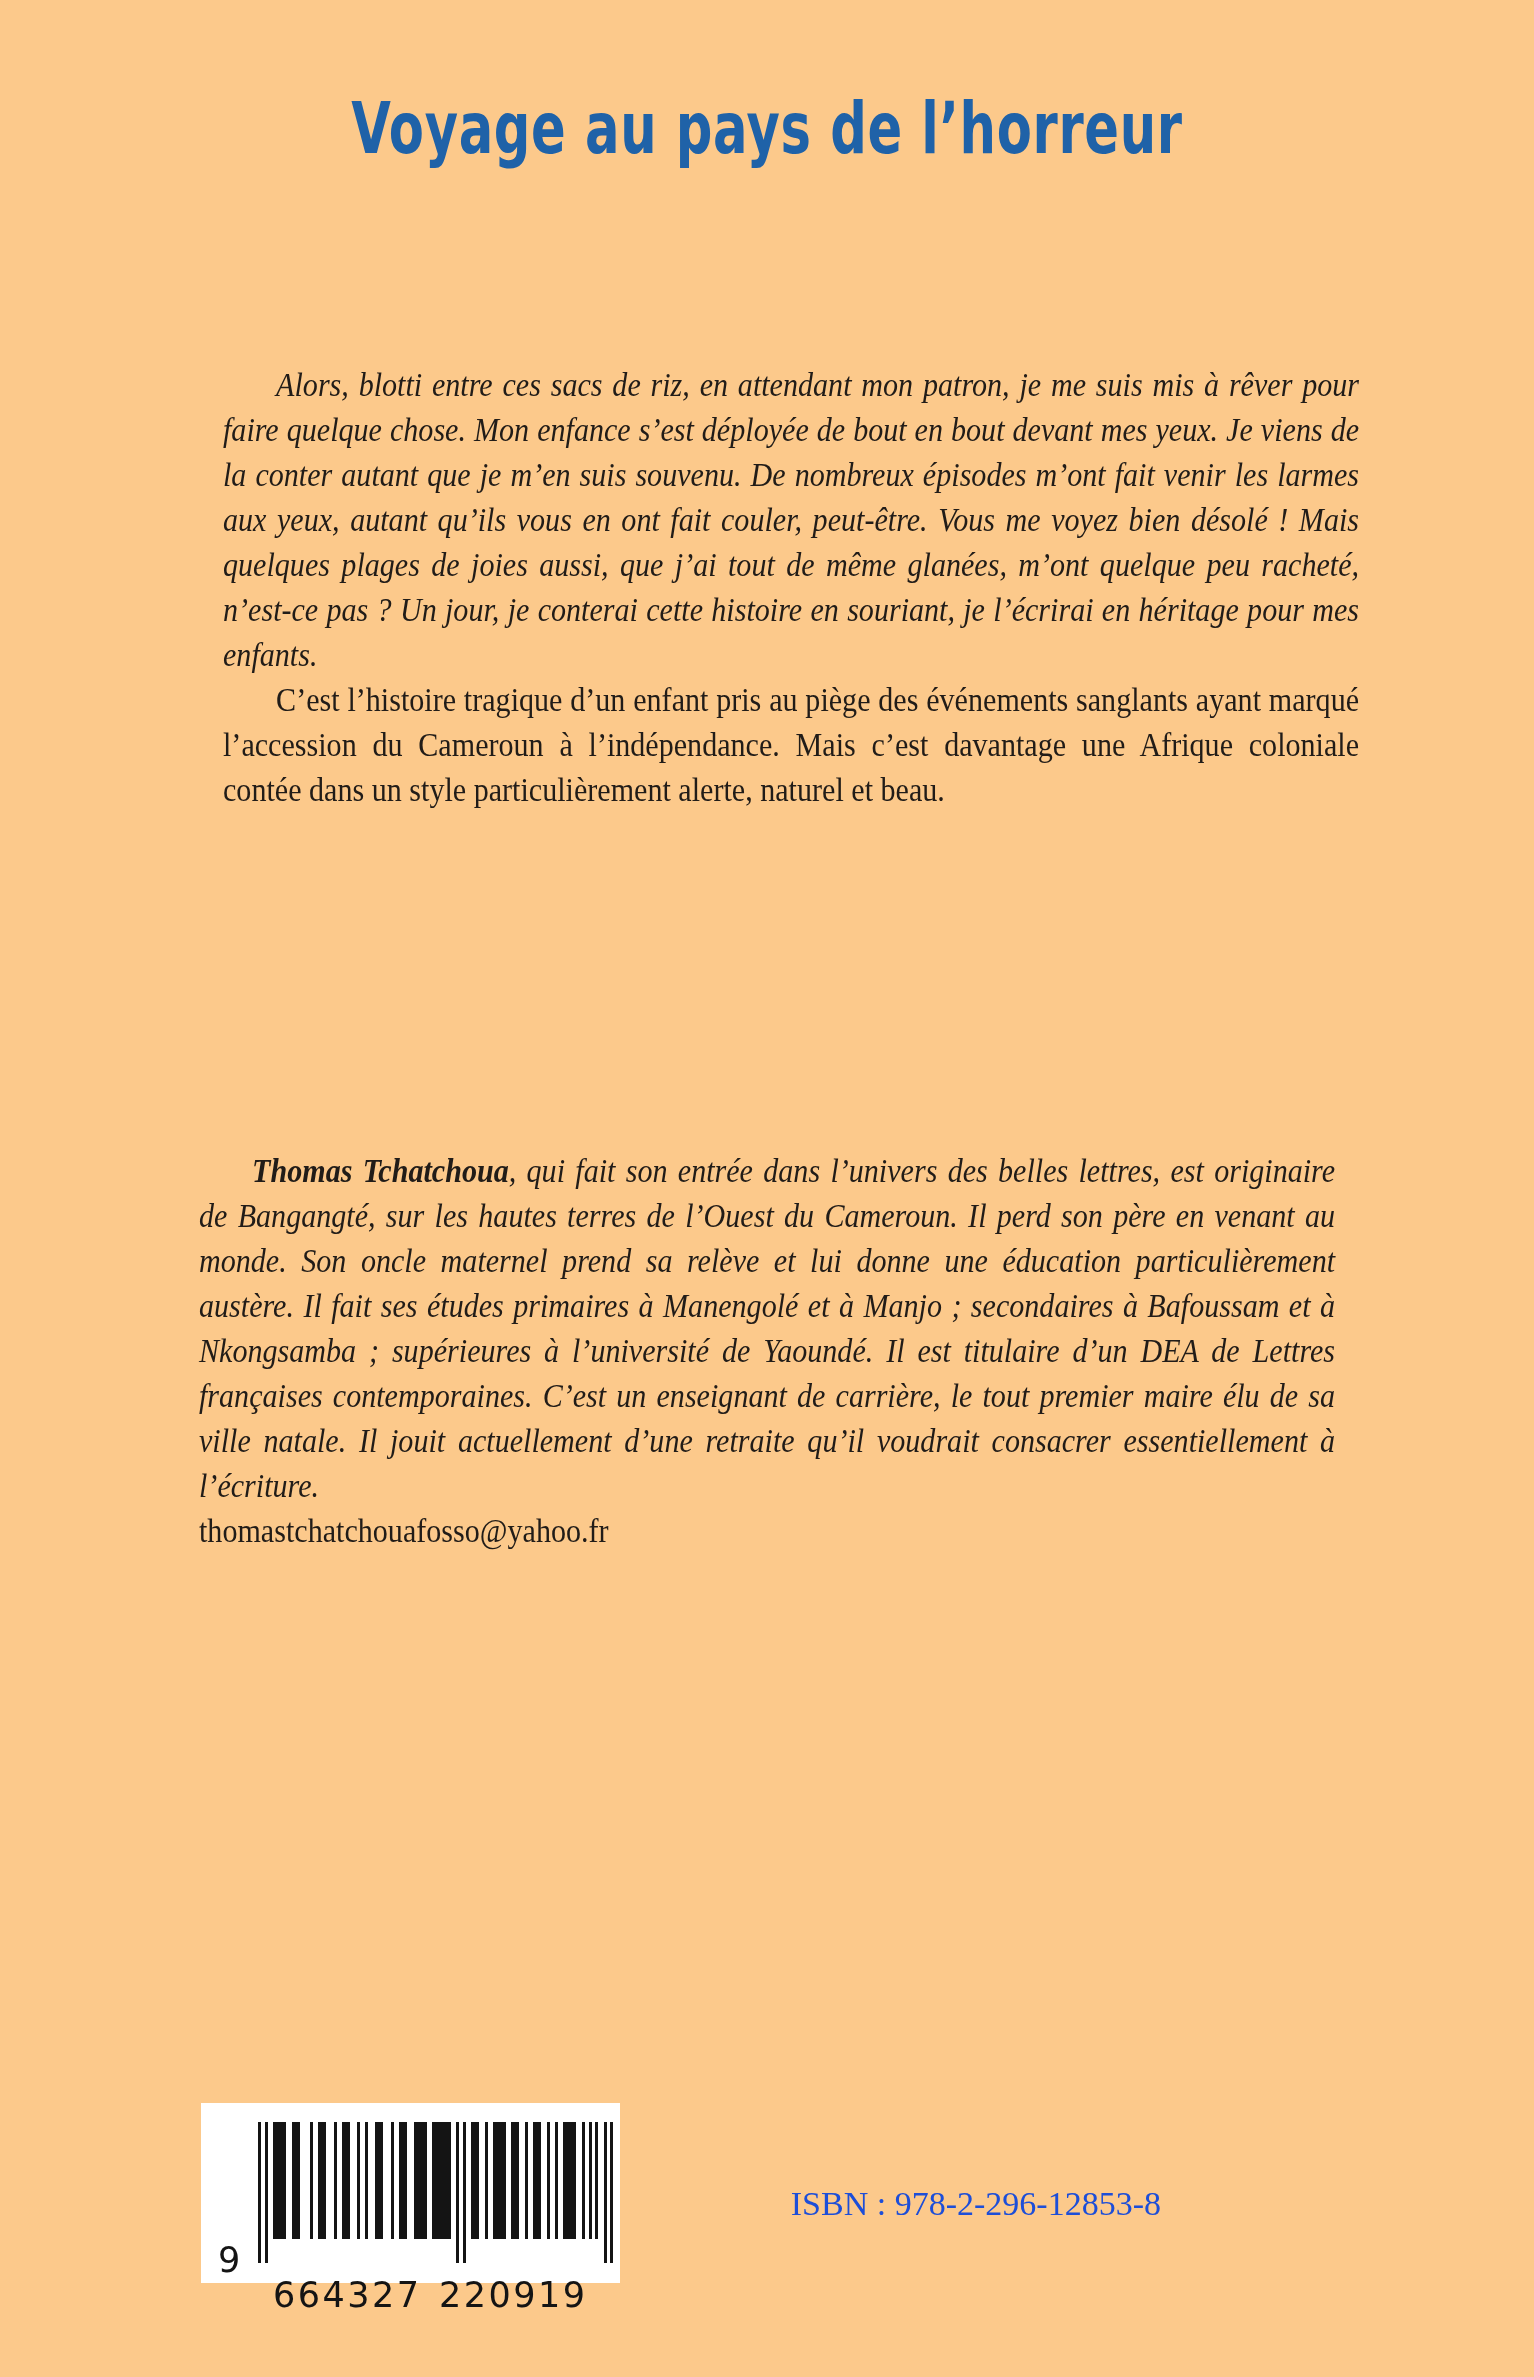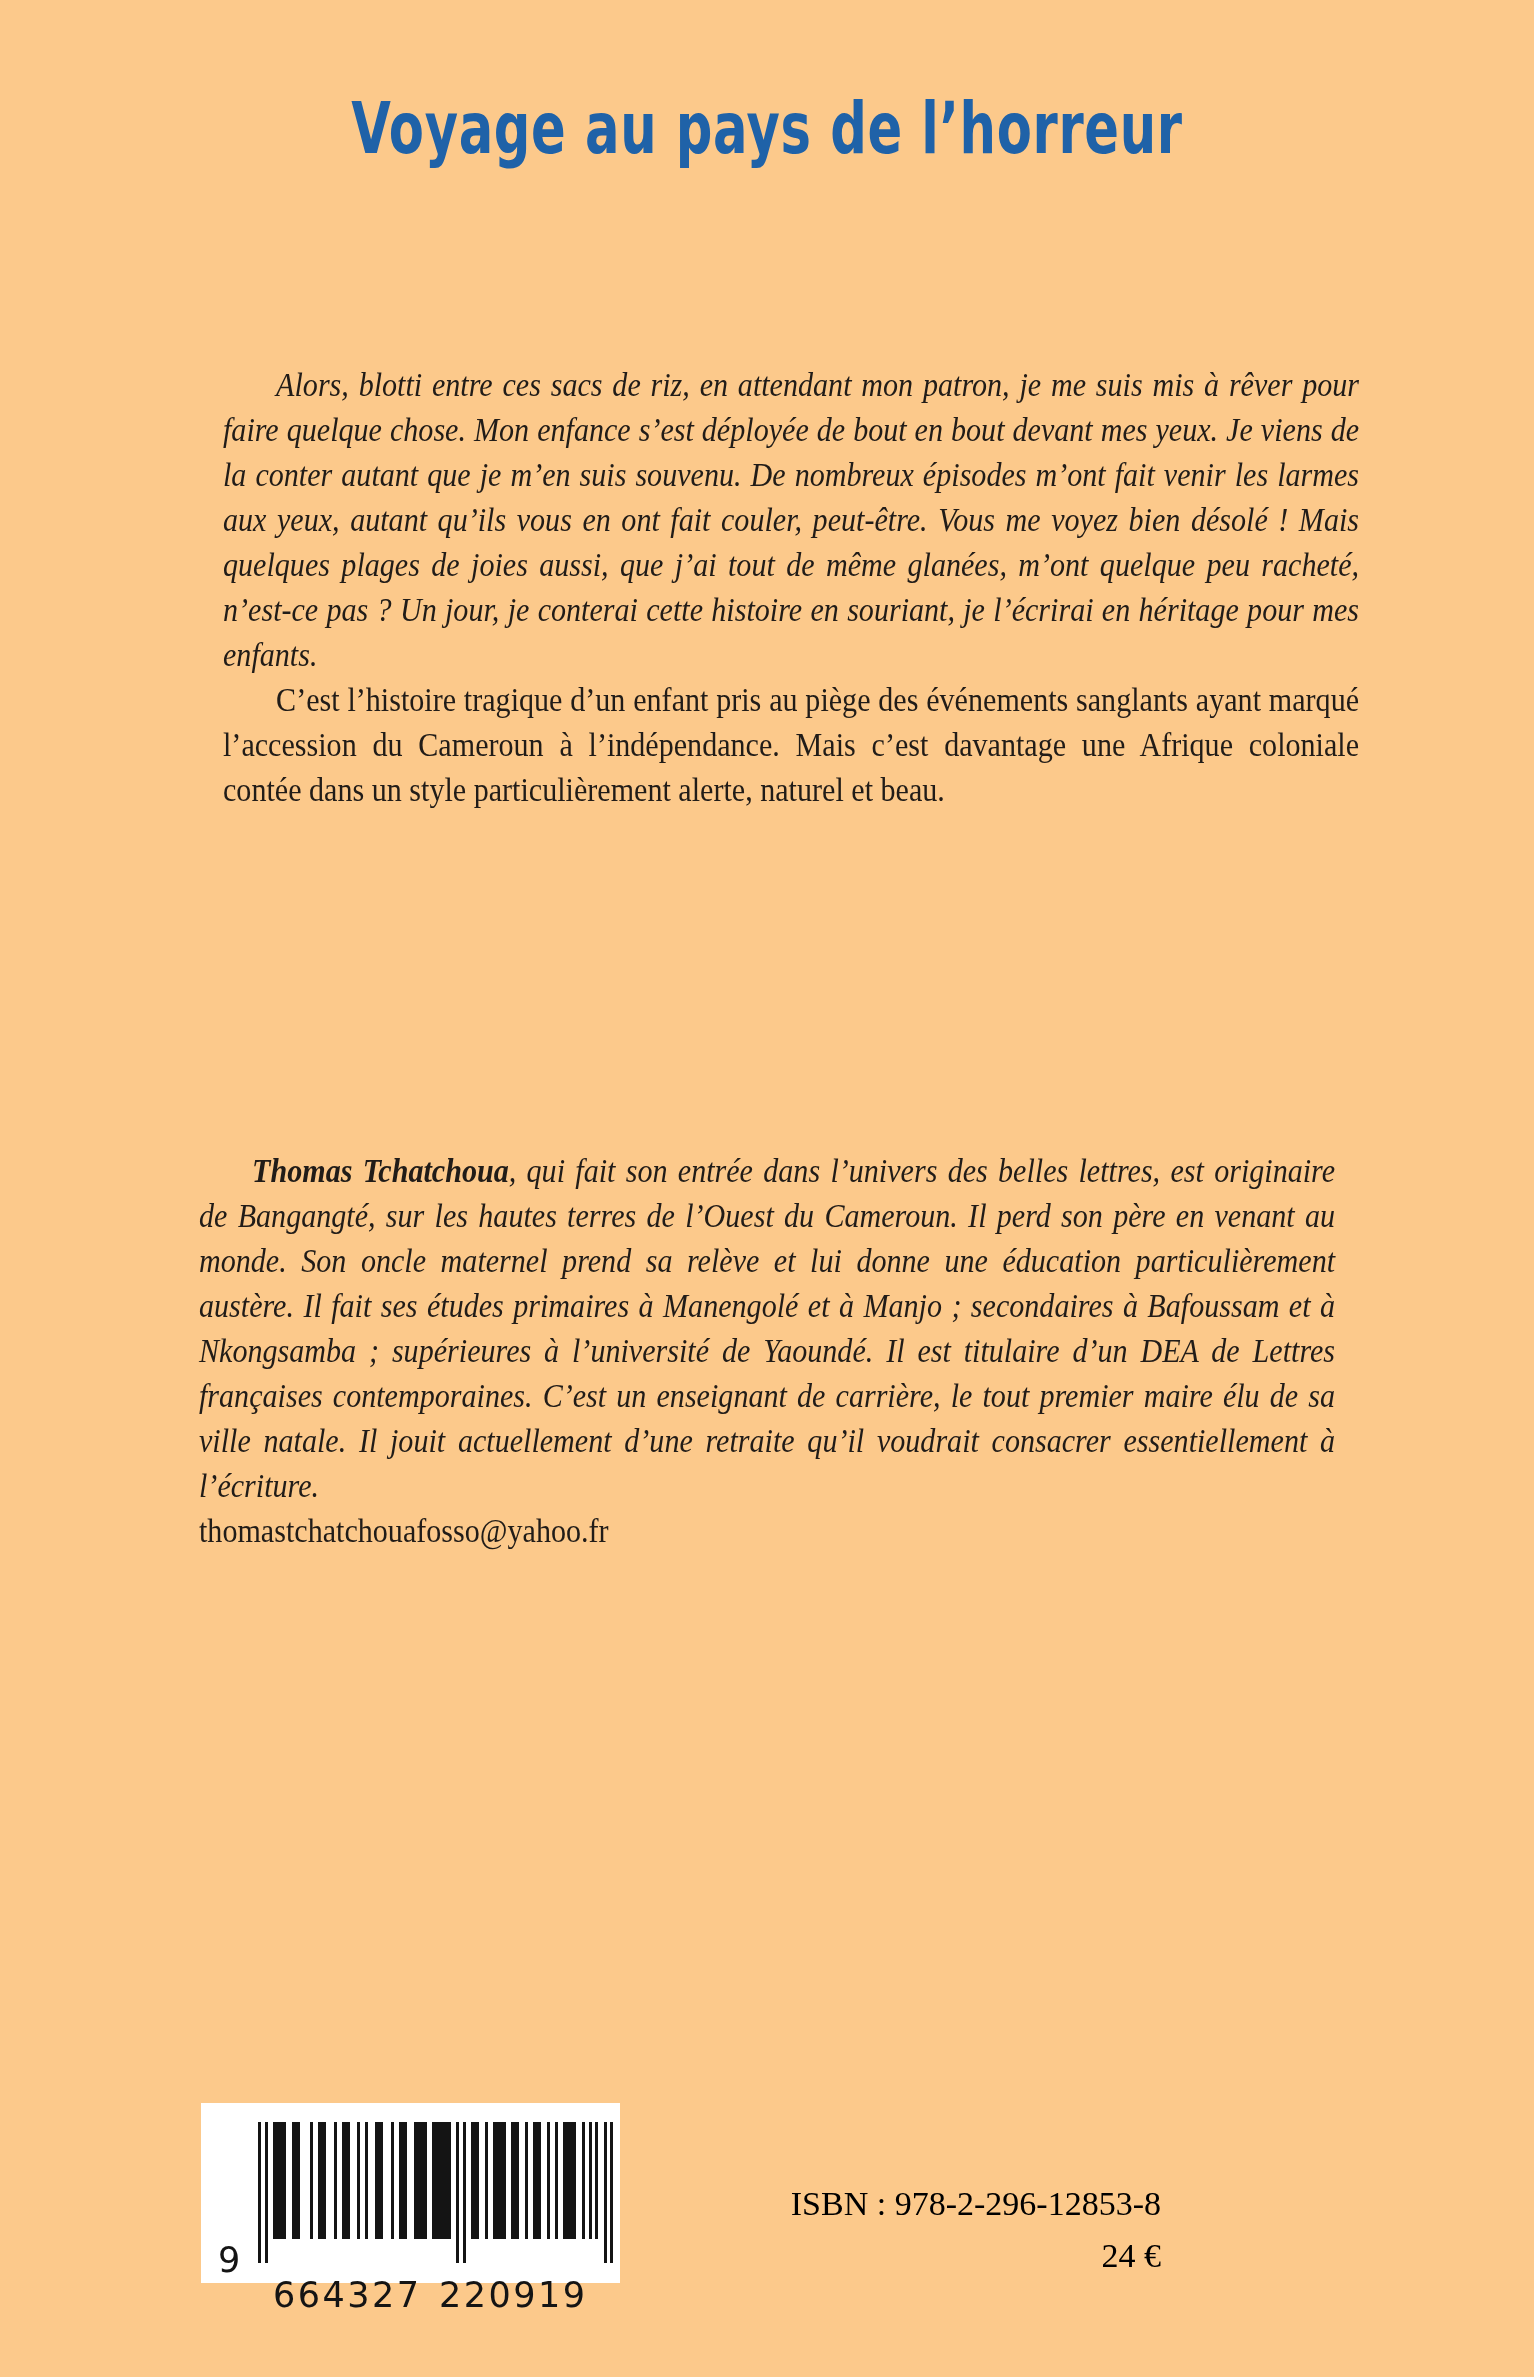--- a/index.html
+++ b/index.html
@@ -164,21 +164,21 @@
     left: 181px;
     white-space: nowrap;
   }
 
   
   .isbn-block {
     position: absolute;
     right: 200px;
     top: 2178px;
     text-align: right;
-    color: #000000;
+    color: #1d4ed8;
     font-family: "Liberation Serif", serif;
     font-size: 34px;
     line-height: 52px;
   }
   .isbn-block .price {
     display: block;
   }
 </style>
 </head>
 <body>
@@ -235,17 +235,16 @@
       </div>
       <div class="bc-text-group">
         <span class="g1">664327</span>
         <span class="g2">220919</span>
       </div>
     </div>
   </div>
 
   <div class="isbn-block">
     <span>ISBN : 978-2-296-12853-8</span>
-    <span class="price">24 €</span>
   </div>
 
 </div>
 
 
 </body></html>

